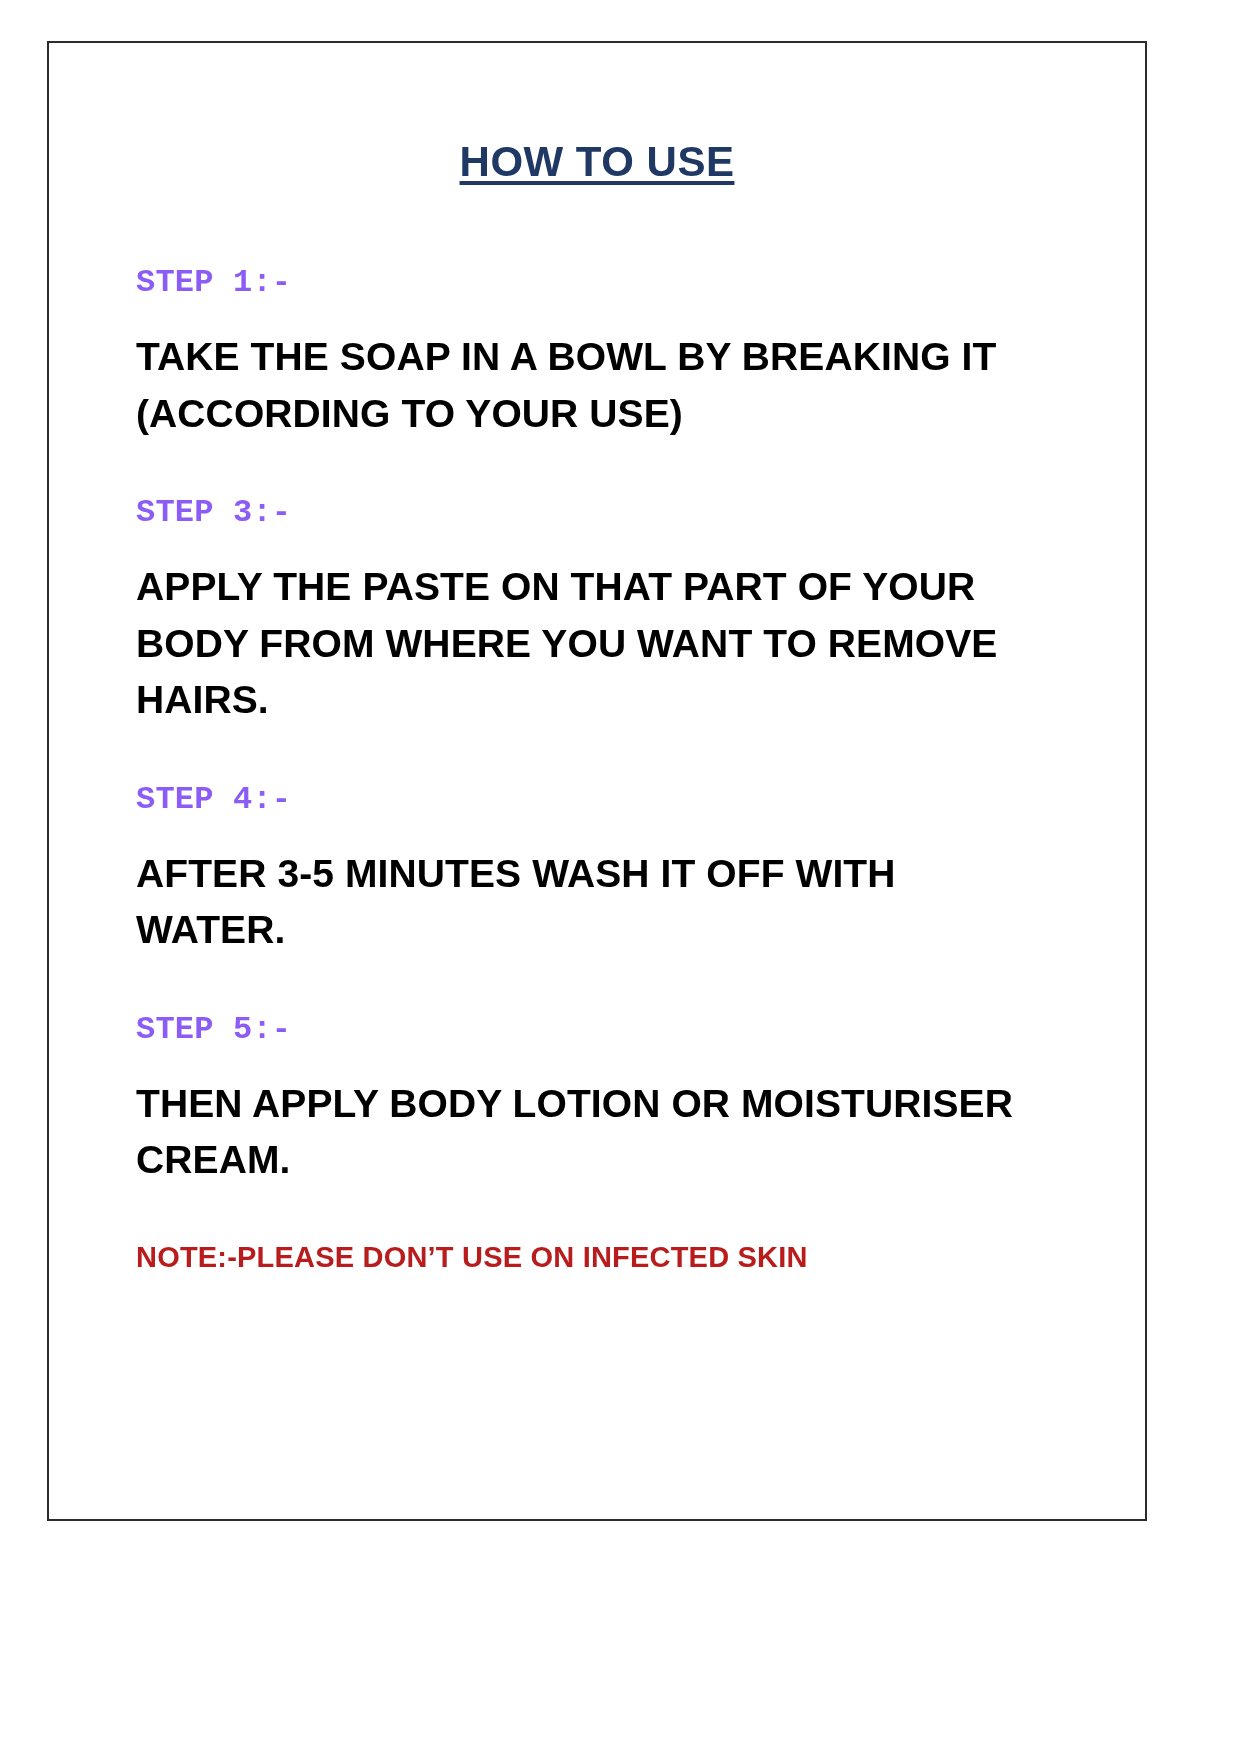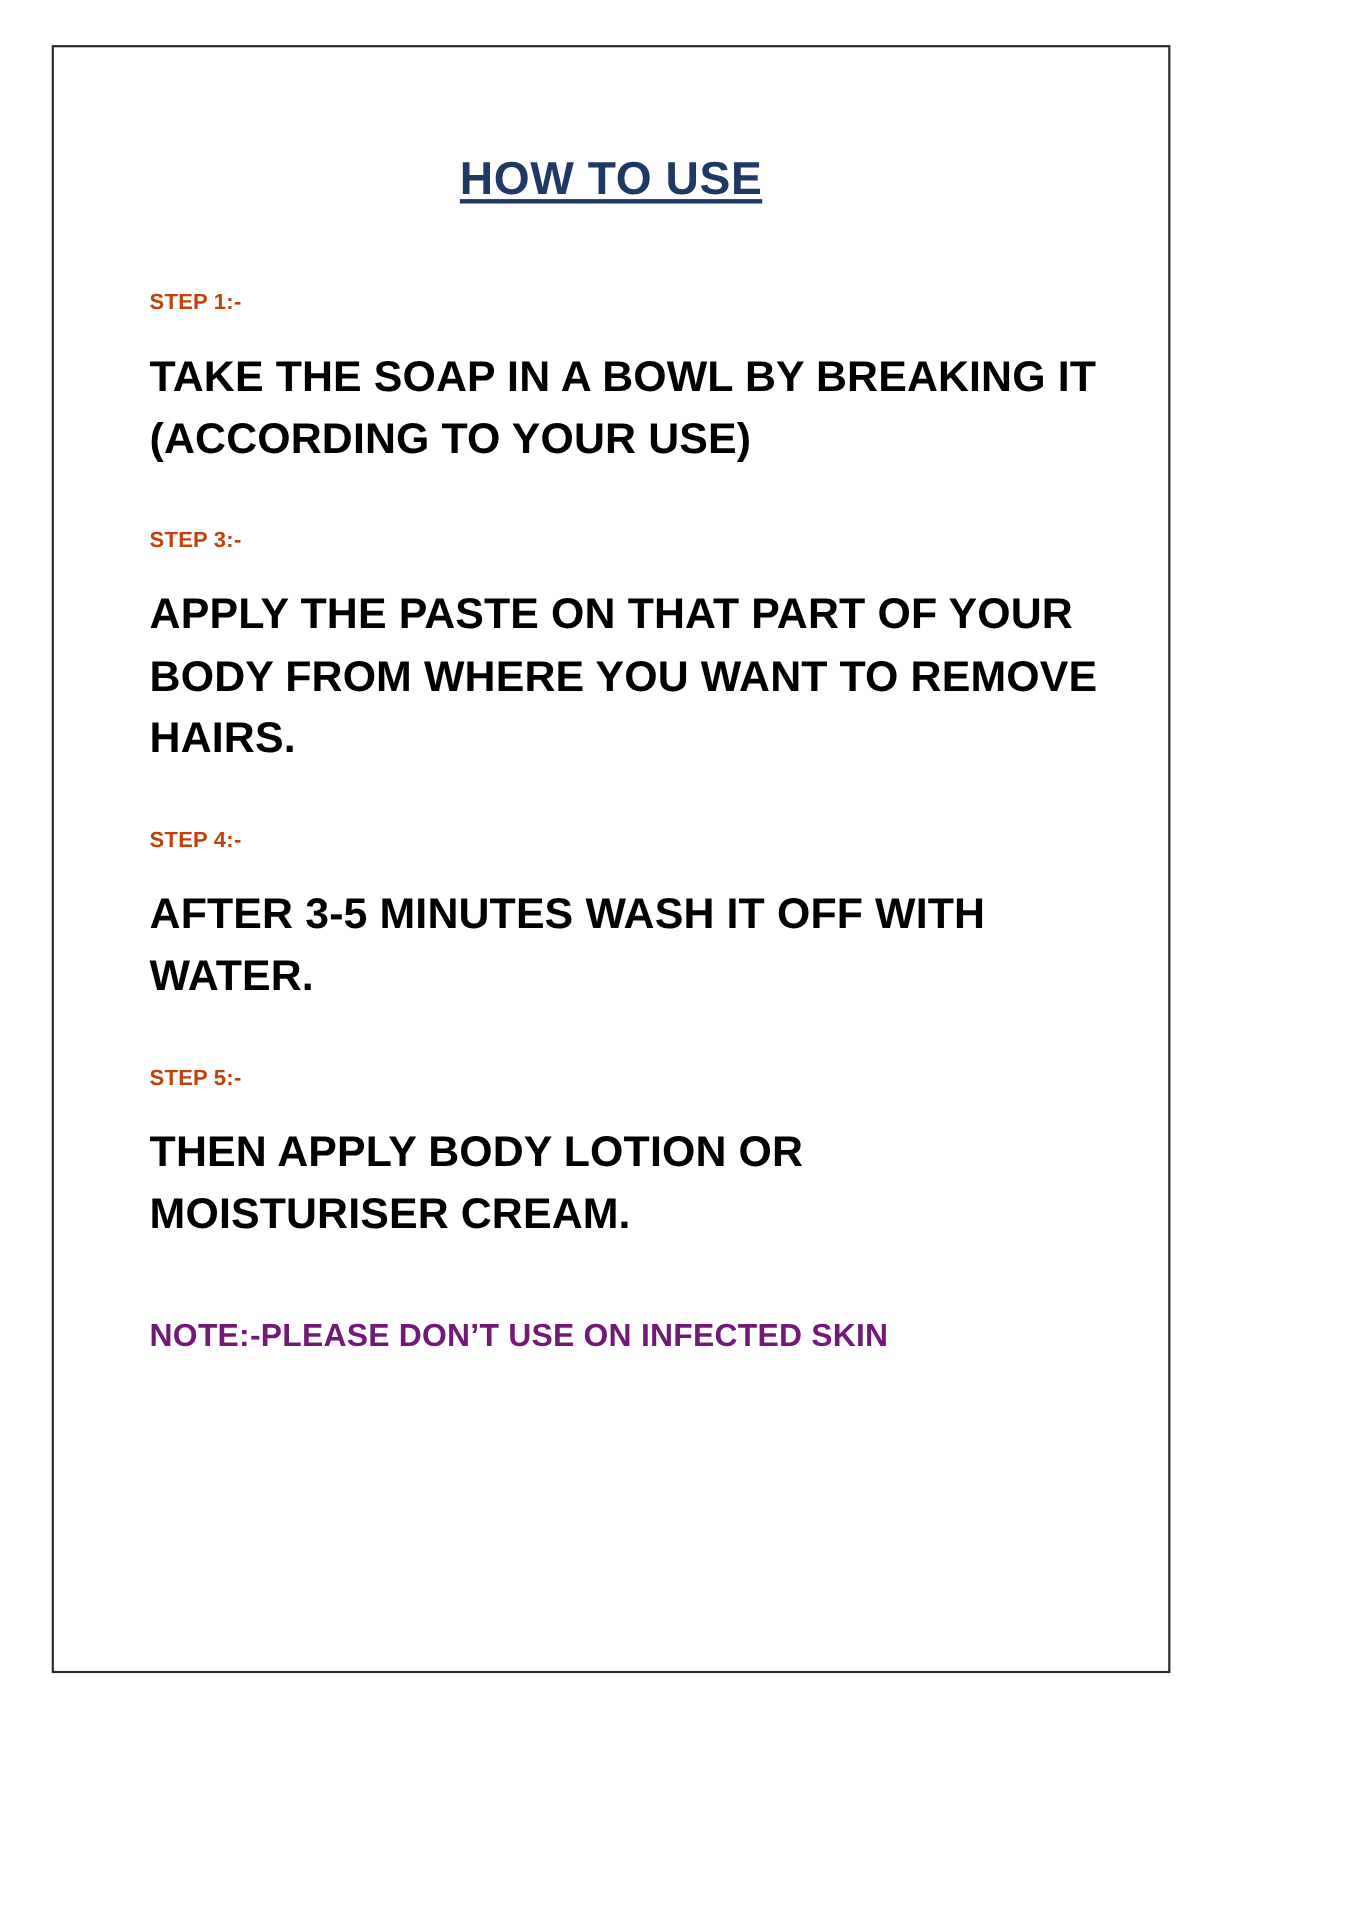--- a/index.html
+++ b/index.html
@@ -10,21 +10,21 @@
   body {
     width: 1241px;
     height: 1755px;
     font-family: "Liberation Sans", sans-serif;
     -webkit-font-smoothing: antialiased;
   }
   .page {
     position: absolute;
     left: 47px;
     top: 41px;
-    width: 1017px;
+    width: 1100px;
     height: 1480px;
     border: 2px solid #2b2b2b;
     background: #ffffff;
     box-sizing: border-box;
   }
   .doc-title {
     text-align: center;
     font-size: 42px;
     font-weight: bold;
     color: #1f3864;
@@ -35,39 +35,40 @@
   }
   .content {
     margin-top: 78px;
     padding-left: 87px;
     padding-right: 60px;
   }
   .step-block {
     margin-bottom: 52px;
   }
   .step-label {
-    font-size: 20px;
+    font-size: 32px;
     font-weight: bold;
-    color: #c2410c;
+    color: #8b5cf6;
     margin-bottom: 28px;
     letter-spacing: 0.2px;
+    font-family: Liberation Mono, monospace;
   }
   .step-text {
     font-size: 39px;
     font-weight: bold;
     color: #000000;
     line-height: 1.45;
     max-width: 880px;
     letter-spacing: 0.1px;
   }
   .note {
-    margin-top: 66px;
+    margin-top: 52px;
     font-size: 29px;
     font-weight: bold;
-    color: #701a75;
+    color: #b91c1c;
     letter-spacing: 0.2px;
   }
 </style>
 </head>
 <body>
 
 <div class="page">
 
   <div class="doc-title">HOW TO USE</div>
 

